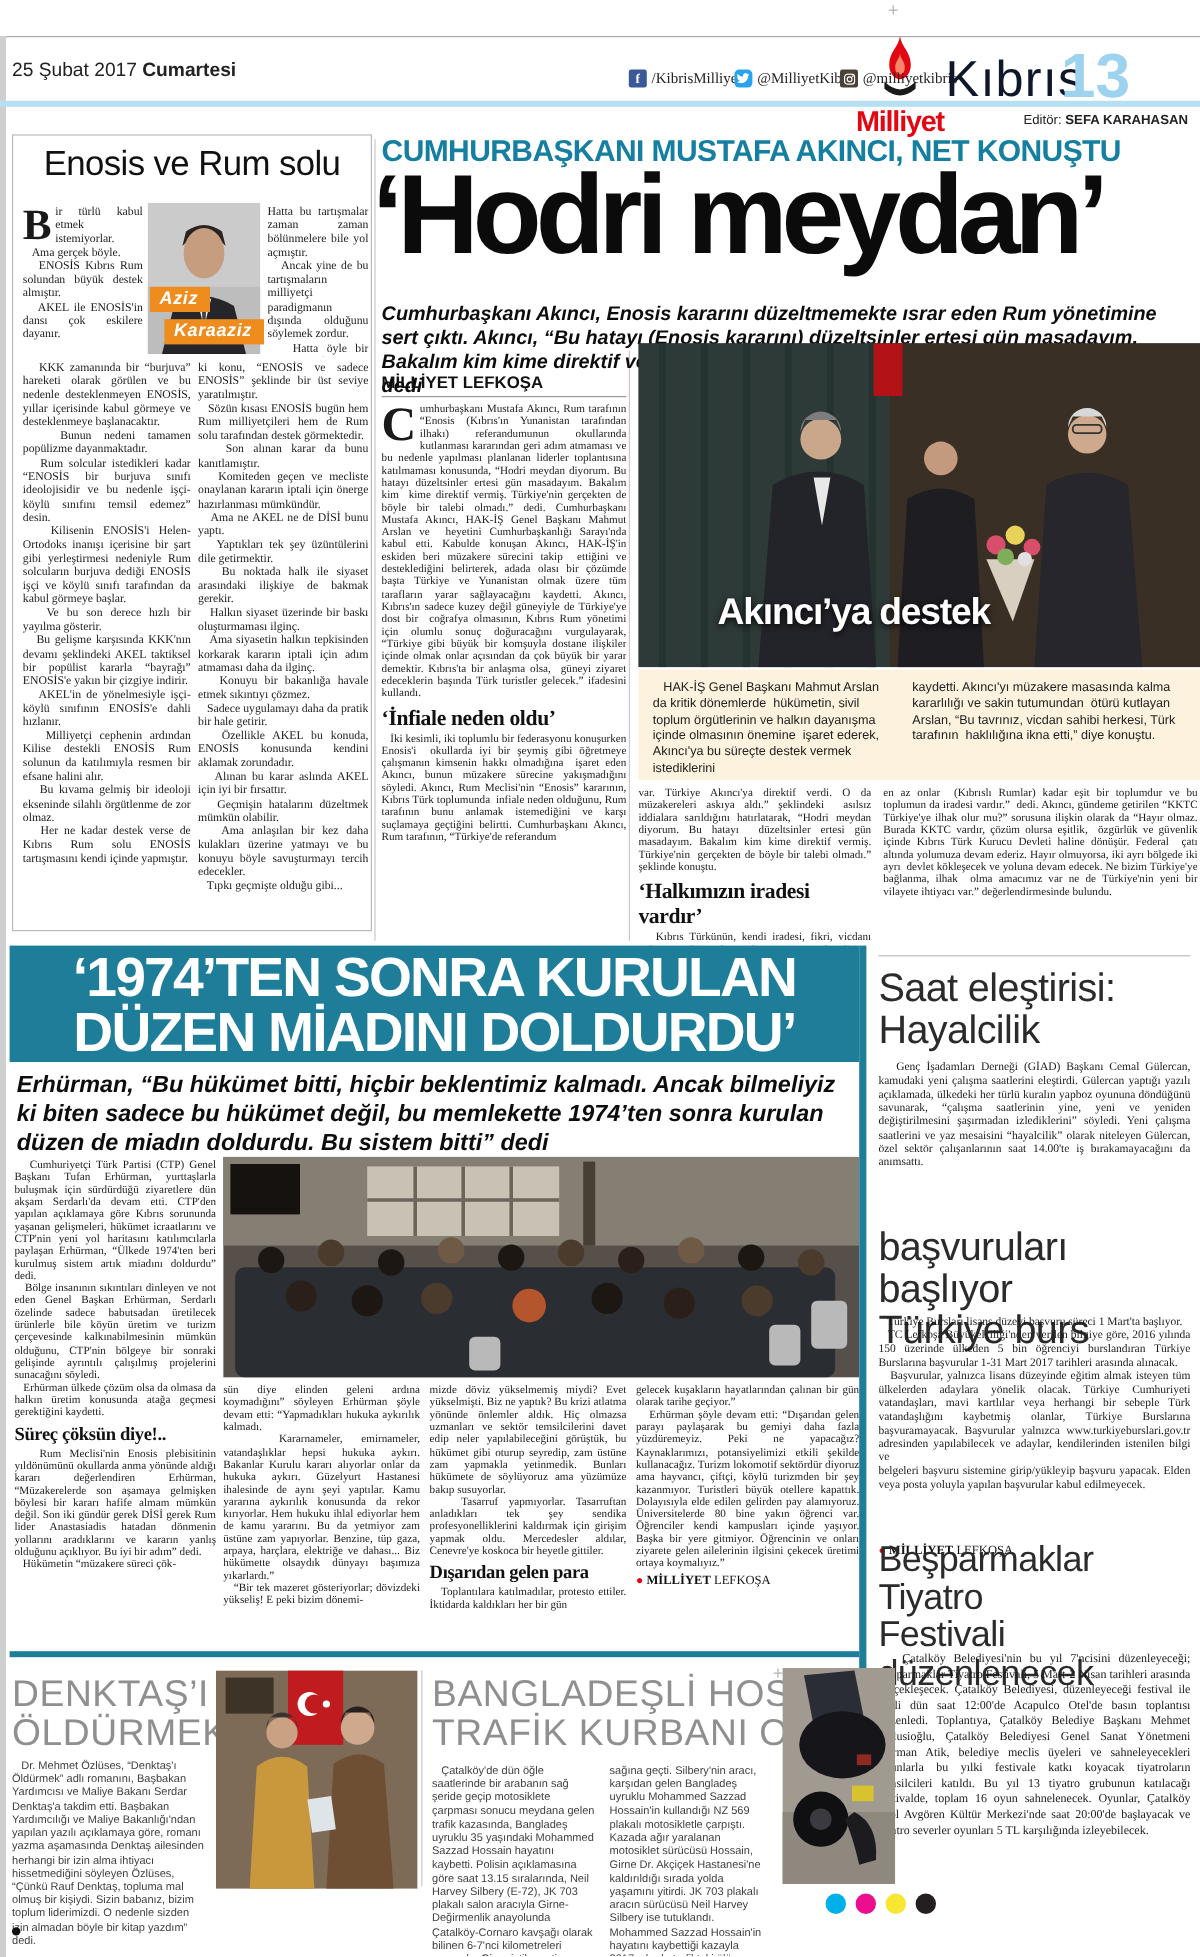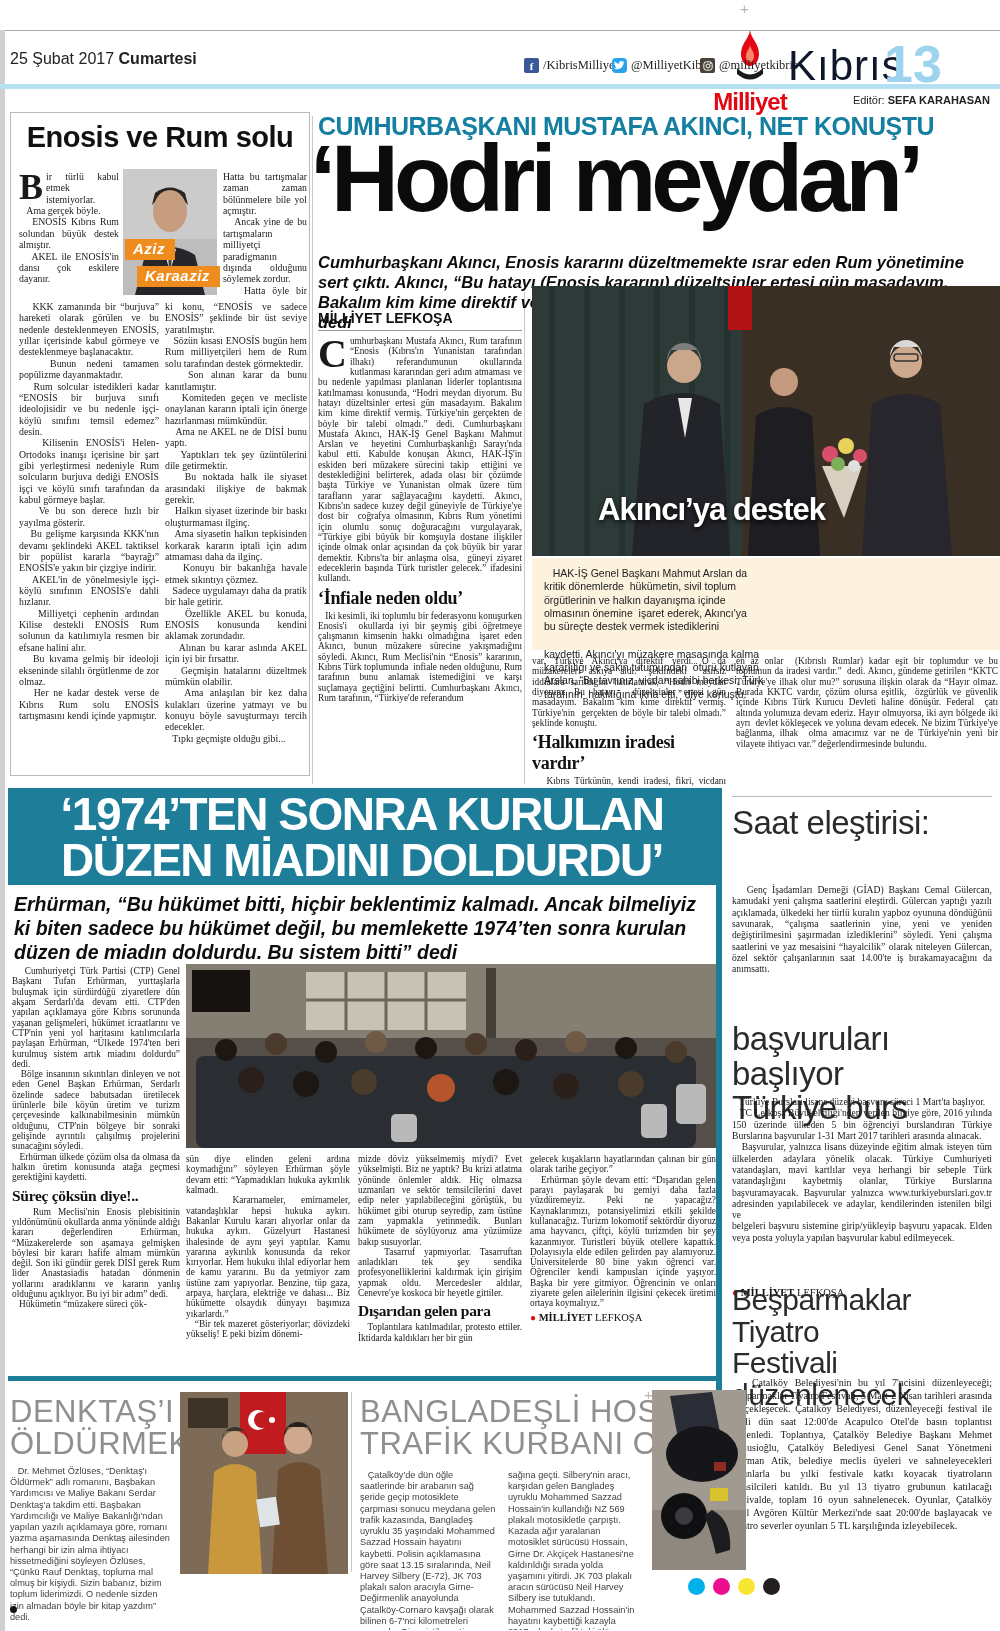--- a/index.html
+++ b/index.html
@@ -16,21 +16,21 @@
   .social{display:flex;align-items:center;gap:4px;font-family:"Liberation Serif",serif;font-size:12.5px;color:#222;}
   .sicon{width:15px;height:15px;border-radius:2px;display:inline-flex;align-items:center;justify-content:center;
          color:#fff;font-weight:bold;font-size:11px;font-family:"Liberation Serif",serif;}
   .kibris{font-size:42px;color:#0f172a;letter-spacing:1px;}
   .pageno{font-size:52px;font-weight:bold;color:#9ed3ef;line-height:1;}
   .bluerule{position:absolute;left:0;top:84px;width:1000px;height:5px;background:#b5e0f2;}
   .editor{font-size:11px;color:#222;}
 
   
   #opinion{left:10px;top:112px;width:298px;height:662px;border:1px solid #b9b9b9;background:#fff;}
-  #opinion h2{margin:0;text-align:center;font-size:29px;font-weight:bold;letter-spacing:-0.5px;padding-top:8px;}
+  #opinion h2{margin:0;text-align:center;font-size:29px;font-weight:normal;letter-spacing:-0.5px;padding-top:8px;}
   .opbody{font-family:"Liberation Serif",serif;font-size:9.8px;line-height:1.16;color:#1a1a1a;}
   .chip{position:absolute;background:#ee8c1e;color:#fff;font-style:italic;font-weight:bold;
         font-size:15px;padding:1px 10px 3px 8px;letter-spacing:0.5px;}
   .dropcap{float:left;font-weight:bold;font-size:36px;line-height:0.78;padding:2px 3px 0 0;font-family:"Liberation Serif",serif;}
 
   
   .kicker{font-size:25px;font-weight:bold;color:#147fa0;letter-spacing:-0.5px;}
   .headline{font-size:94px;font-weight:bold;color:#0b0b0b;letter-spacing:-5px;line-height:0.95;}
   .deck{font-size:16.5px;line-height:1.22;font-style:italic;color:#0d0d0d;font-weight:bold;}
   .byline{font-family:Liberation Sans, sans-serif;font-weight:bold;font-size:14px;border-bottom:1px solid #999;padding-bottom:4px;}
@@ -213,21 +213,21 @@
           <circle cx="298" cy="168" r="8" fill="#d94f6b"></circle>
           <circle cx="314" cy="160" r="8" fill="#e8d25a"></circle>
           <circle cx="328" cy="170" r="7" fill="#d94f6b"></circle>
           <circle cx="306" cy="178" r="7" fill="#7fae5a"></circle>
           <circle cx="322" cy="180" r="6" fill="#e0e0e0"></circle>
         </g>
     </svg>
     <div class="phototitle" style="left:66px;top:206px;">Akıncı’ya destek</div>
   </div>
 
-  <div class="abs caption" style="left:532px;top:558px;width:468px;height:92px;flex-direction:column;">
+  <div class="abs caption" style="left:532px;top:558px;width:468px;height:92px;">
     <div style="width:206px;">   HAK-İŞ Genel Başkanı Mahmut Arslan da kritik dönemlerde  hükümetin, sivil toplum örgütlerinin ve halkın dayanışma içinde olmasının önemine  işaret ederek, Akıncı'ya bu süreçte destek vermek istediklerini</div>
     <div style="width:232px;">kaydetti. Akıncı'yı müzakere masasında kalma kararlılığı ve sakin tutumundan  ötürü kutlayan Arslan, “Bu tavrınız, vicdan sahibi herkesi, Türk tarafının  haklılığına ikna etti,” diye konuştu.</div>
   </div>
 
   <div class="abs" style="left:532px;top:656px;width:194px;height:132px;overflow:hidden;">
     <div class="mainbody flow">var. Türkiye Akıncı'ya direktif verdi. O da müzakereleri askıya aldı.” şeklindeki  asılsız iddialara sarıldığını hatırlatarak, “Hodri meydan diyorum. Bu hatayı  düzeltsinler ertesi gün masadayım. Bakalım kim kime direktif vermiş. Türkiye'nin  gerçekten de böyle bir talebi olmadı.” şeklinde konuştu.</div>
     <div class="subhead">‘Halkımızın iradesi vardır’</div>
     <div class="mainbody flow">   Kıbrıs Türkünün, kendi iradesi, fikri, vicdanı yokmuş gibi  davranılmasına önce kendisinin ardından tüm toplumun tepki gösterdiğini dile  getiren Akıncı, “Herkes bilmeli ki, Kıbrıs Türkü de bu topraklarda</div>
   </div>
   <div class="abs mainbody flow" style="left:736px;top:656px;width:262px;height:138px;">en az onlar  (Kıbrıslı Rumlar) kadar eşit bir toplumdur ve bu toplumun da iradesi vardır.”  dedi. Akıncı, gündeme getirilen “KKTC Türkiye'ye ilhak olur mu?” sorusuna ilişkin olarak da “Hayır olmaz. Burada KKTC vardır, çözüm olursa eşitlik,  özgürlük ve güvenlik içinde Kıbrıs Türk Kurucu Devleti haline dönüşür. Federal  çatı altında yolumuza devam ederiz. Hayır olmuyorsa, iki ayrı bölgede iki ayrı  devlet kökleşecek ve yoluna devam edecek. Ne bizim Türkiye'ye bağlanma, ilhak  olma amacımız var ne de Türkiye'nin yeni bir vilayete ihtiyacı var.” değerlendirmesinde bulundu.</div>
@@ -310,20 +310,21 @@
       <span>LEFKOŞA</span>
     </div>
   </div>
 
   <div class="tealrule" style="left:8px;top:1376px;width:708px;height:5px;"></div>
   <div class="tealrule" style="left:716px;top:788px;width:6px;height:607px;"></div>
 
   <div class="hline" style="left:732px;top:796px;width:260px;"></div>
   <div class="abs lighthead" style="left:732px;top:806px;">
     <div>Saat eleştirisi:</div>
+    <div>Hayalcilik</div>
   </div>
   <div class="abs sidebody flow" style="left:732px;top:884px;width:260px;height:136px;">   Genç İşadamları Derneği (GİAD) Başkanı Cemal Gülercan, kamudaki yeni çalışma saatlerini eleştirdi. Gülercan yaptığı yazılı açıklamada, ülkedeki her türlü kuralın yapboz oyununa döndüğünü savunarak, “çalışma saatlerinin yine, yeni ve yeniden değiştirilmesini şaşırmadan izlediklerini” söyledi. Yeni çalışma saatlerini ve yaz mesaisini “hayalcilik” olarak niteleyen Gülercan, özel sektör çalışanlarının saat 14.00'te iş bırakamayacağını da anımsattı.</div>
 
   <div class="abs lighthead" style="left:732px;top:1022px;">
     <div>başvuruları başlıyor</div>
     <div>Türkiye burs</div>
   </div>
   <div class="abs sidebody flow" style="left:732px;top:1096px;width:260px;height:186px;">   Türkiye Bursları lisans düzeyi başvuru süreci 1 Mart'ta başlıyor.
    TC Lefkoşa Büyükelçiliği'nden verilen bilgiye göre, 2016 yılında 150 üzerinde ülkeden 5 bin öğrenciyi burslandıran Türkiye Burslarına başvurular 1-31 Mart 2017 tarihleri arasında alınacak.
    Başvurular, yalnızca lisans düzeyinde eğitim almak isteyen tüm ülkelerden adaylara yönelik olacak. Türkiye Cumhuriyeti vatandaşları, mavi kartlılar veya herhangi bir sebeple Türk vatandaşlığını kaybetmiş olanlar, Türkiye Burslarına başvuramayacak. Başvurular yalnızca www.turkiyeburslari.gov.tr adresinden yapılabilecek ve adaylar, kendilerinden istenilen bilgi ve

